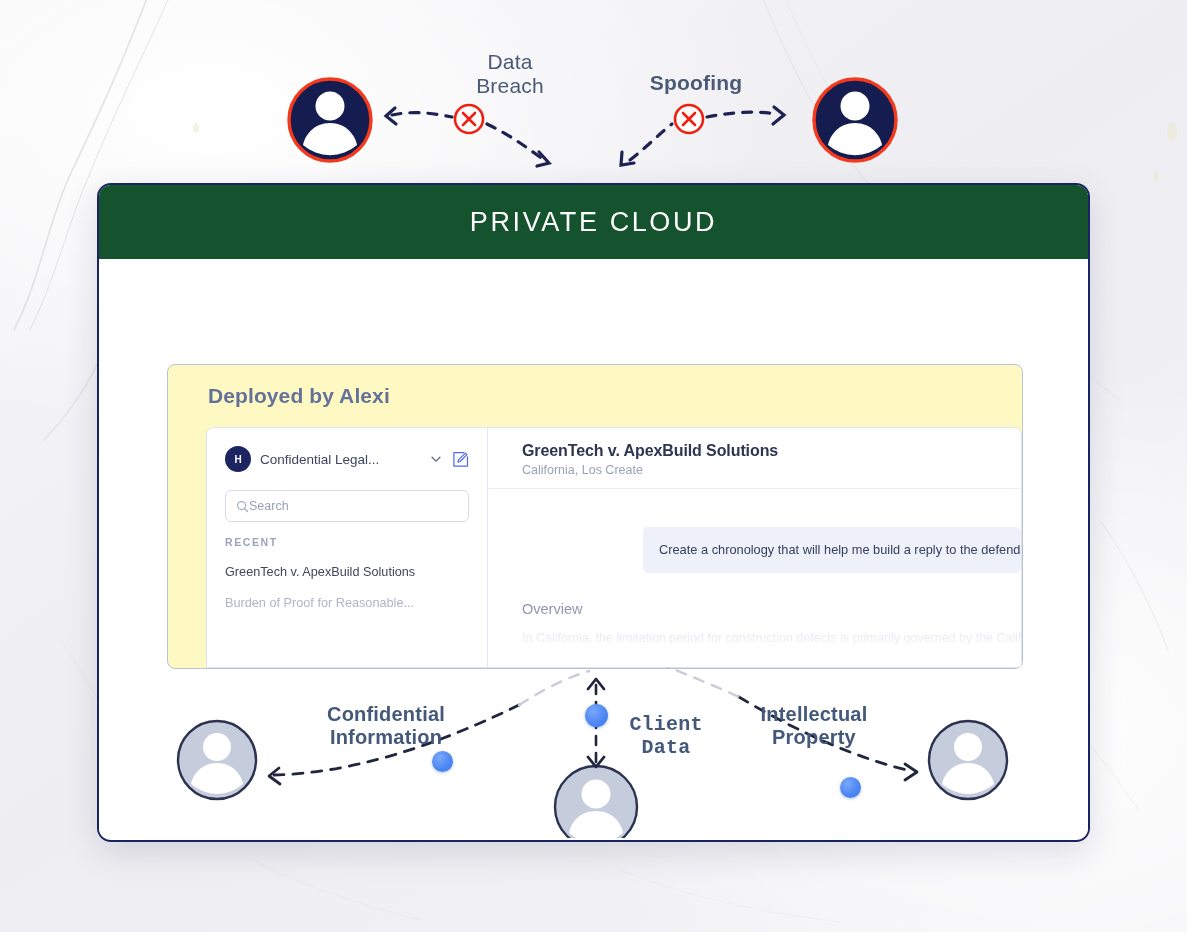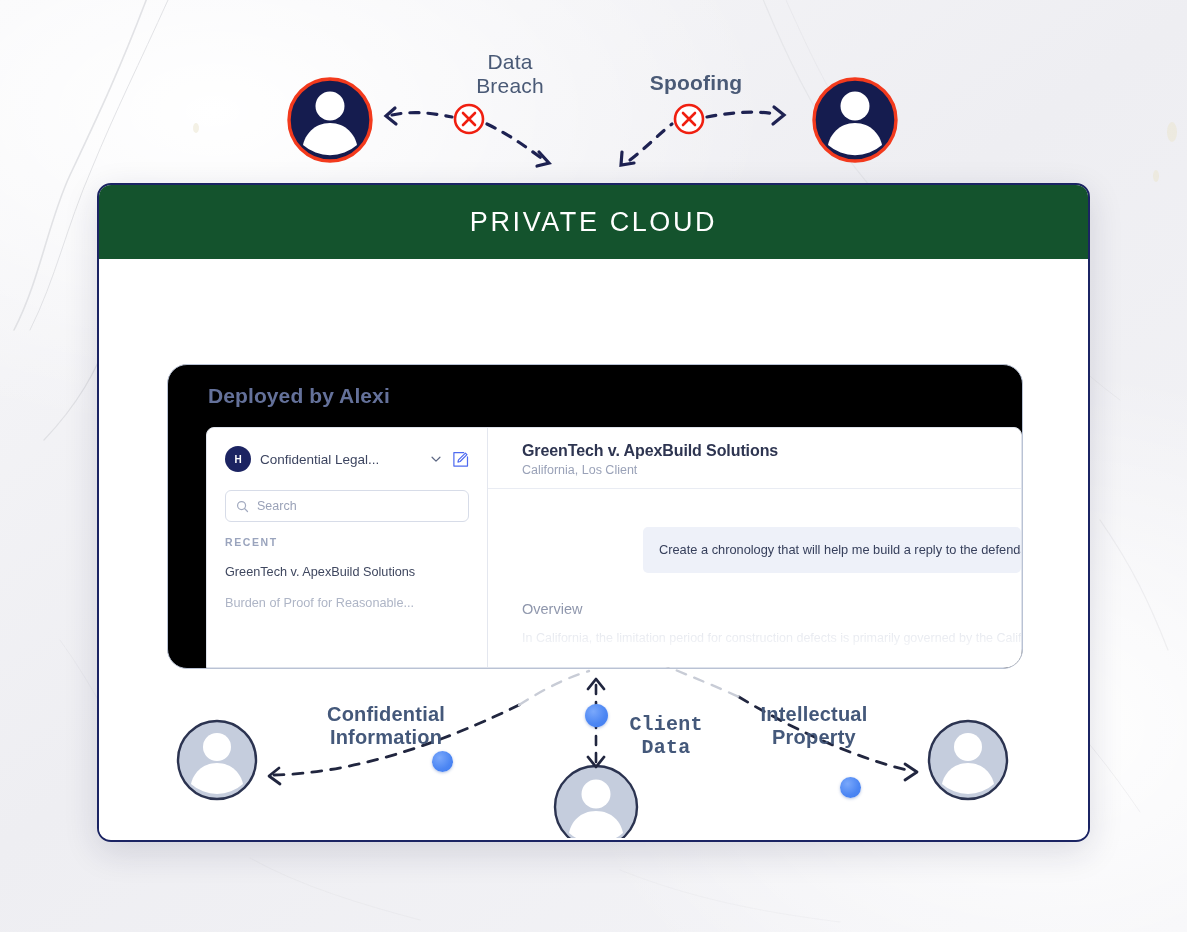--- a/index.html
+++ b/index.html
@@ -42,21 +42,21 @@
     height:74px;background:#14532d;display:flex;align-items:center;justify-content:center;
   }
   .window-title{
     color:#ffffff;font-size:27px;font-weight:400;letter-spacing:2.6px;
   }
   .window-body{position:relative;height:579px;background:#fff;}
 
   
   .app-card{
     position:absolute;left:68px;top:105px;width:854px;height:303px;
-    border:1.5px solid #b9c2d4;border-radius:20px;background:#000000;overflow:hidden;
+    border:1.5px solid #b9c2d4;border-radius:8px;background:#fef9c3;overflow:hidden;
   }
   .app-card-head{
     height:62px;display:flex;align-items:center;padding:0 40px;
   }
   .app-card-title{font-size:21px;color:#64719a;font-weight:600;letter-spacing:.1px;}
 
   .app-ui{
     position:absolute;left:38px;right:0;top:62px;bottom:0;
     border:1px solid #dfe3ec;border-top-left-radius:8px;border-top-right-radius:8px;
     display:flex;background:#fff;overflow:hidden;
@@ -68,21 +68,21 @@
   .org-badge{
     width:26px;height:26px;border-radius:50%;background:#1c2462;color:#fff;
     font-size:10px;font-weight:700;display:flex;align-items:center;justify-content:center;flex:none;
   }
   .org-name{font-size:13.5px;color:#3d4560;flex:1;white-space:nowrap;overflow:hidden;}
   .chev{width:14px;height:14px;flex:none;}
   .edit-ic{width:17px;height:17px;flex:none;}
 
   .search-box{
     height:30px;border:1px solid #d7dce8;border-radius:6px;display:flex;align-items:center;
-    gap:8px;padding:0 10px;
+    padding:0 10px;
   }
   .search-box svg{flex:none;}
   .search-ph{font-size:12.5px;color:#9aa2b8;}
 
   .recent-lbl{
     margin-top:14px;font-size:10.5px;letter-spacing:1.6px;color:#9aa4bd;font-weight:600;
   }
   .recent-item{font-size:12.7px;color:#3f475f;margin-top:17px;white-space:nowrap;}
   .recent-item.muted{color:#aeb5c6;}
 
@@ -225,21 +225,21 @@
           </div>
 
           <div class="recent-lbl">RECENT</div>
           <div class="recent-item">GreenTech v. ApexBuild Solutions</div>
           <div class="recent-item muted">Burden of Proof for Reasonable...</div>
         </div>
 
         <div class="main">
           <div class="main-head">
             <div class="case-title">GreenTech v. ApexBuild Solutions</div>
-            <div class="case-sub">California, Los Client</div>
+            <div class="case-sub">California, Los Create</div>
           </div>
 
           <div class="msg-wrap">
             <div class="msg-bubble">Create a chronology that will help me build a reply to the defendant's argument that my client's breach of contract action is barred by the limitations period.</div>
           </div>
 
           <div class="ov-title">Overview</div>
           <div class="ov-body">In California, the limitation period for construction defects is primarily governed by the California</div>
 
           <div class="fade"></div>

